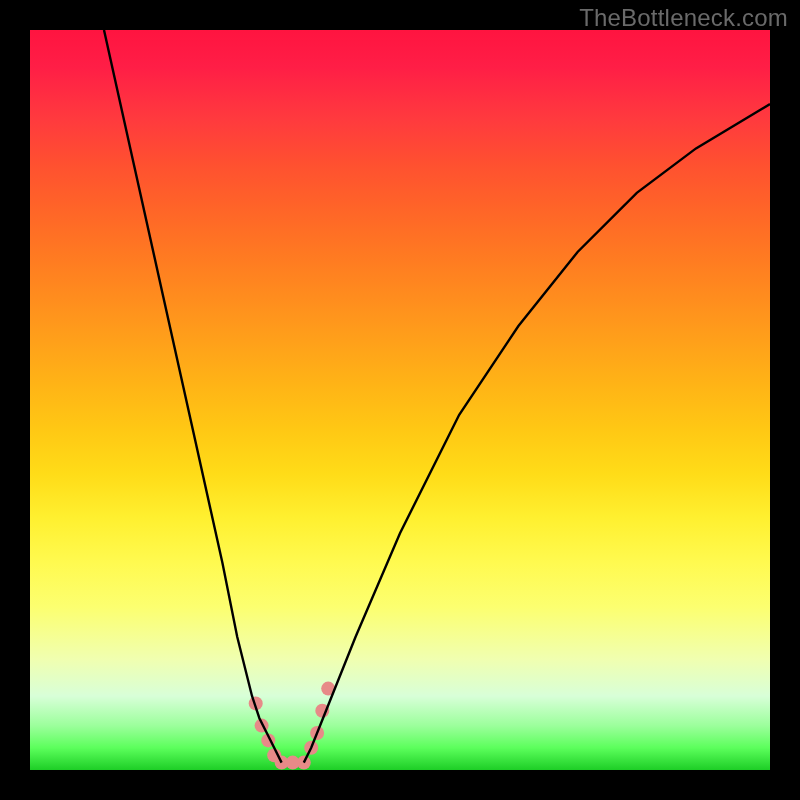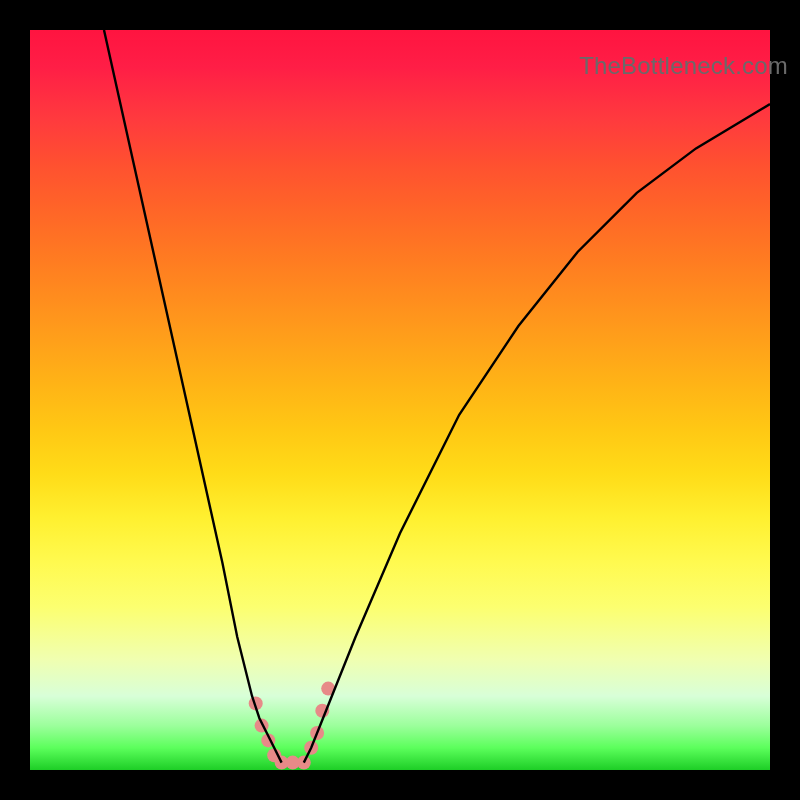--- a/index.html
+++ b/index.html
@@ -40,21 +40,20 @@
       #1dce26 100%);
   }
   .watermark {
     position: absolute;
     top: 4px;
     right: 12px;
     color: #6a6a6a;
     font-size: 24px;
     letter-spacing: 0.2px;
     z-index: 5;
-    margin-top: 48px;
   }
   svg.curve {
     position: absolute;
     left: 0;
     top: 0;
     width: 740px;
     height: 740px;
     z-index: 2;
   }
 </style>

